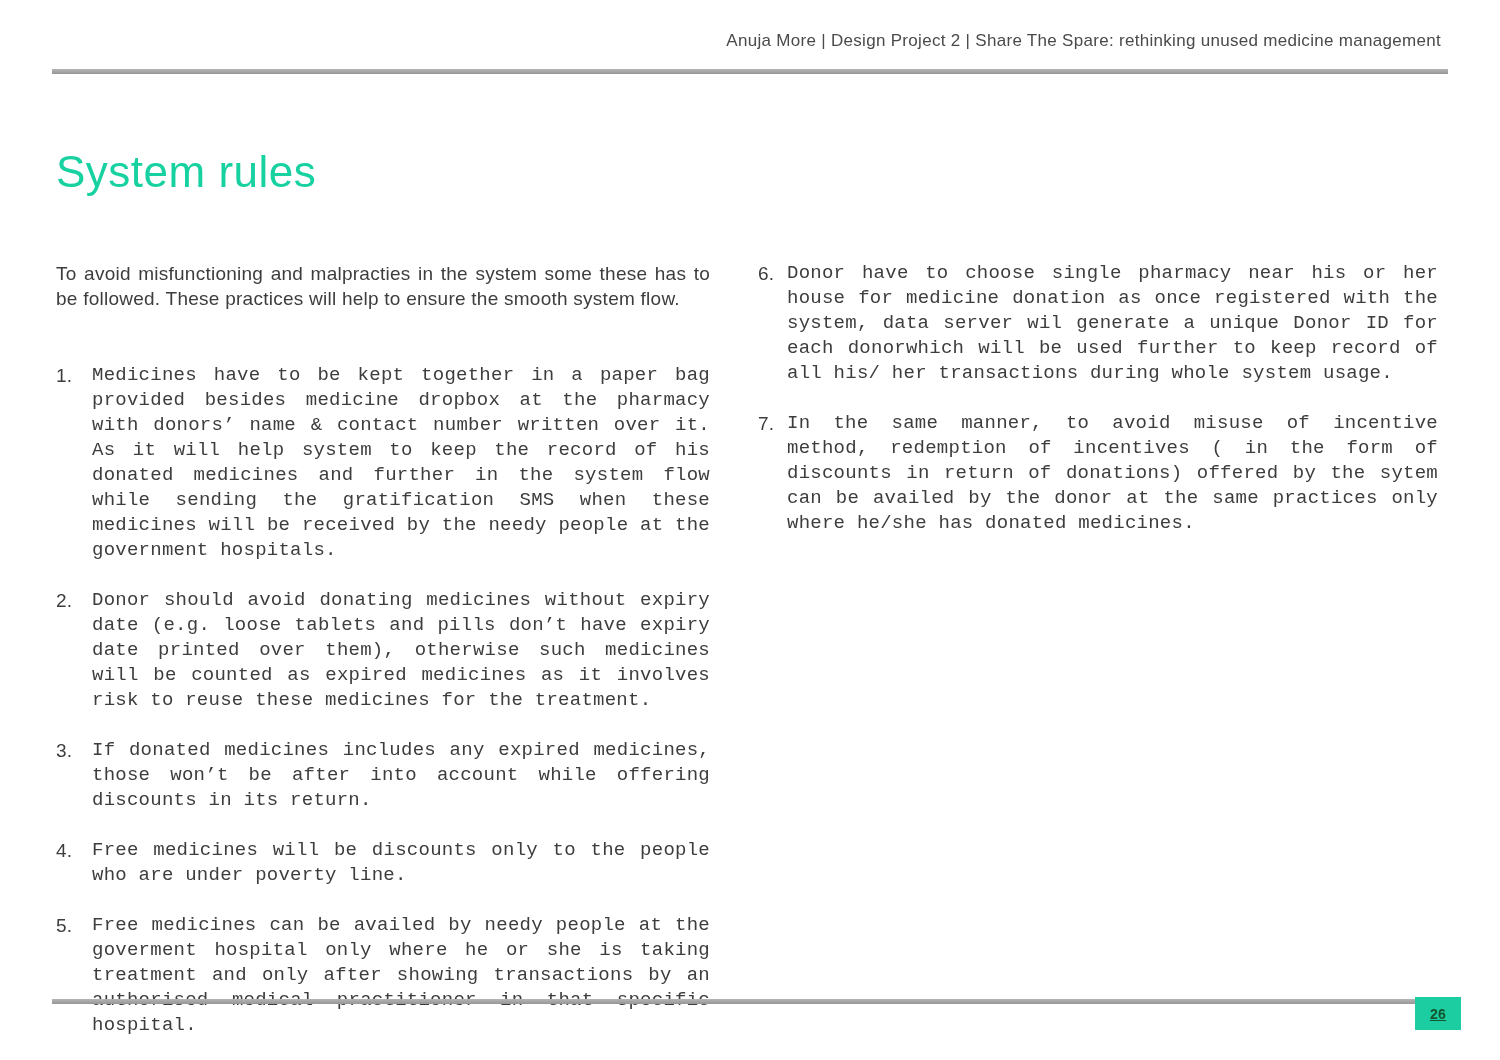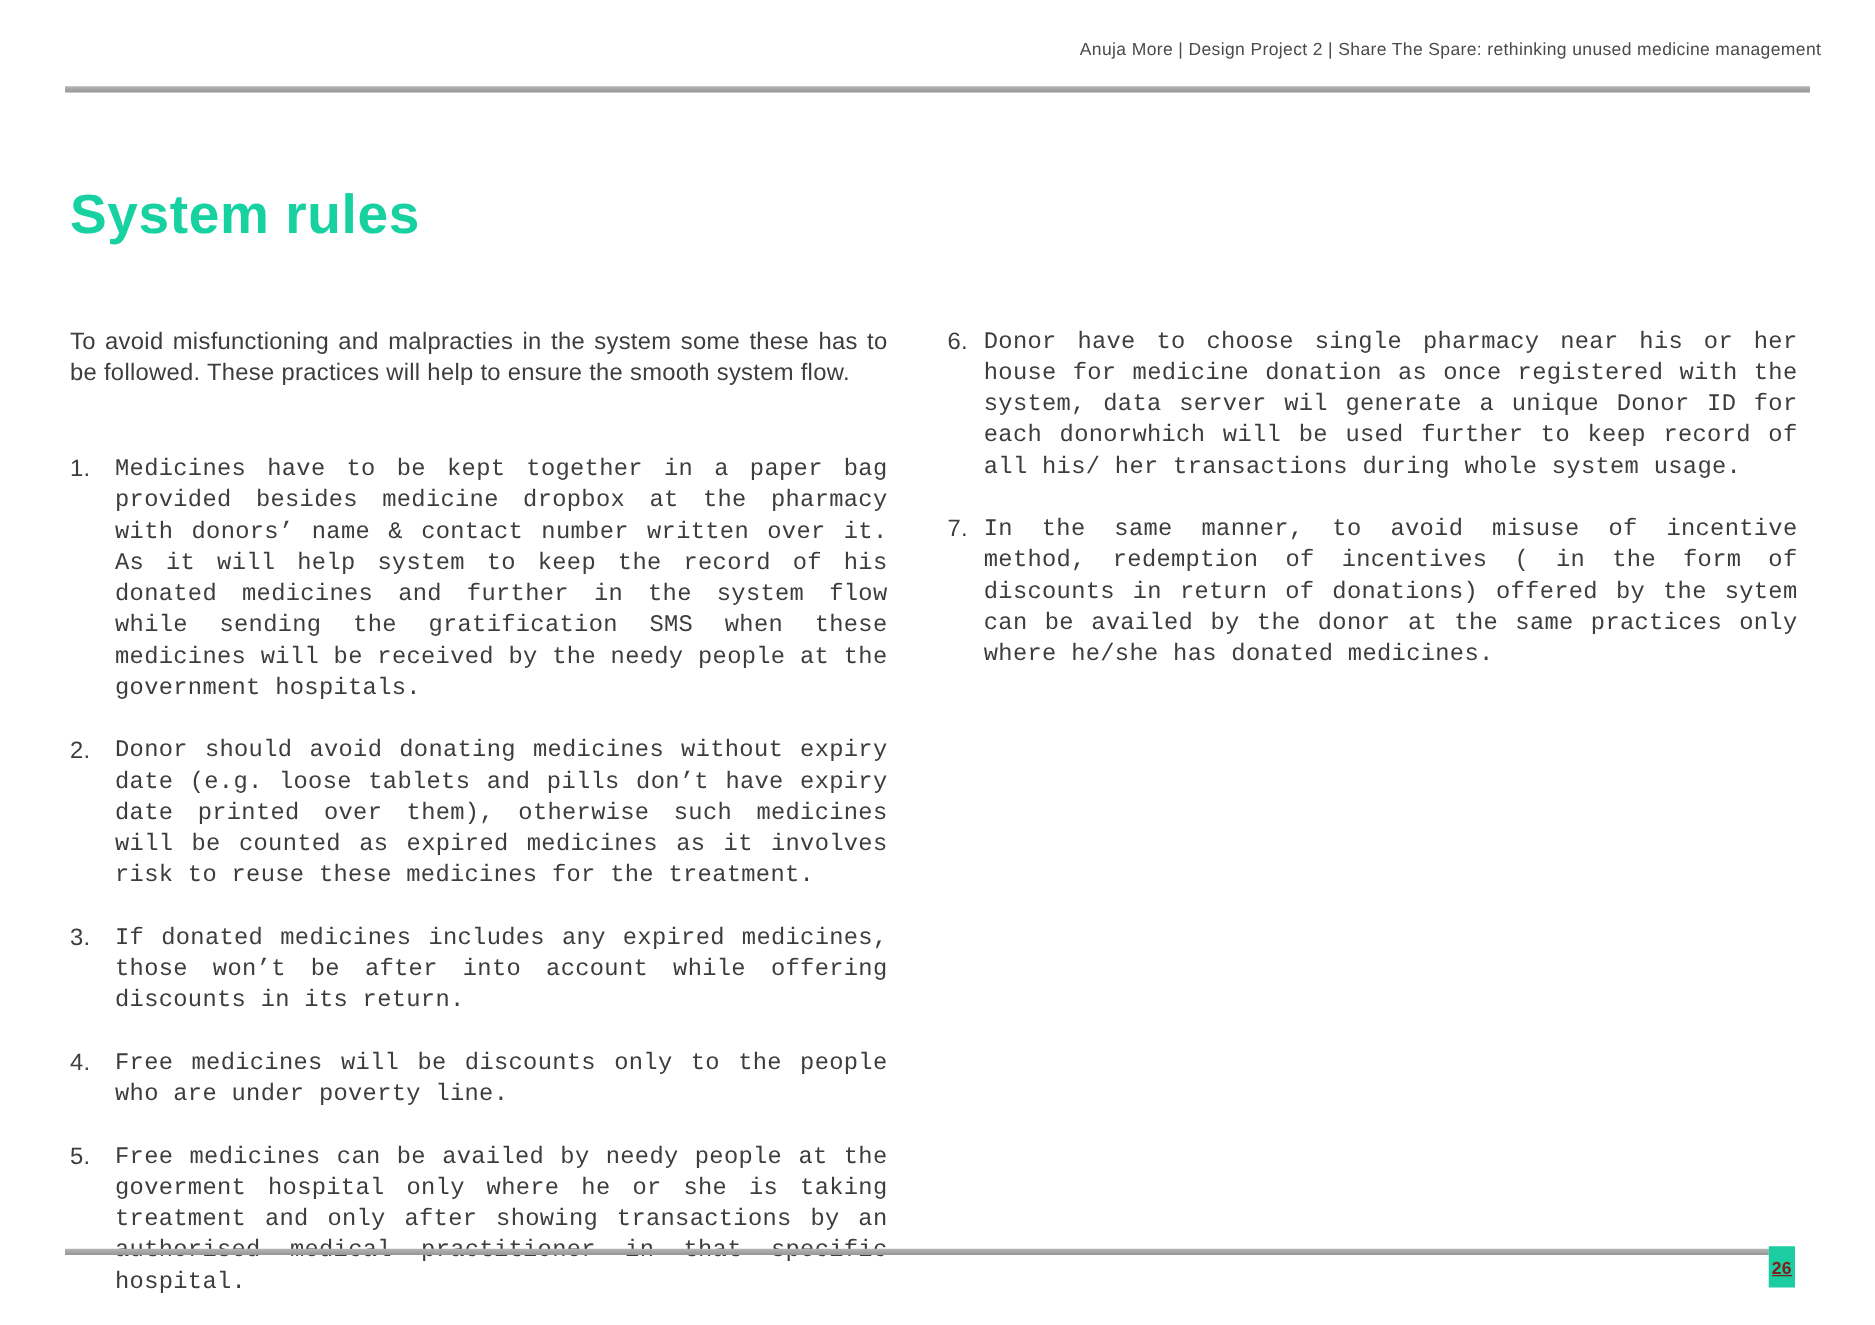--- a/index.html
+++ b/index.html
@@ -11,41 +11,41 @@
     background: #ffffff;
     font-family: "Liberation Sans", sans-serif;
     color: #3d3d3d;
     overflow: hidden;
   }
 
   
   .header-title {
     position: absolute;
     top: 31px;
-    right: 43px;
-    font-size: 14px;
+    right: 59px;
+    font-size: 17px;
     letter-spacing: 0.3px;
     color: #4a4a4a;
     white-space: nowrap;
   }
   .rule {
     position: absolute;
     height: 5px;
     background: linear-gradient(#b5b5b5, #969696);
   }
   .rule.header-rule { top: 69px; left: 52px; width: 1396px; }
   .rule.footer-rule { top: 999px; left: 52px; width: 1363px; }
 
   
   .page-title {
     position: absolute;
     top: 147px;
     left: 56px;
     font-size: 44px;
-    font-weight: bold;
+    font-weight: normal;
     letter-spacing: 0.5px;
     color: #17d1a1;
   }
 
   
   .col {
     position: absolute;
     top: 261px;
     font-size: 19px;
     line-height: 25px;
@@ -74,24 +74,24 @@
     flex: 1 1 auto;
     text-align: justify;
     font-family: Liberation Mono, monospace;
   }
 
   
   .page-badge {
     position: absolute;
     top: 997px;
     left: 1415px;
-    width: 21px;
+    width: 46px;
     height: 33px;
     background: #1ccda1;
-    color: #7f1d1d;
+    color: #14532d;
     font-size: 14px;
     font-weight: bold;
     display: flex;
     align-items: center;
     justify-content: center;
     letter-spacing: 0.3px;
     text-decoration: underline;
   }
 </style>
 </head>

